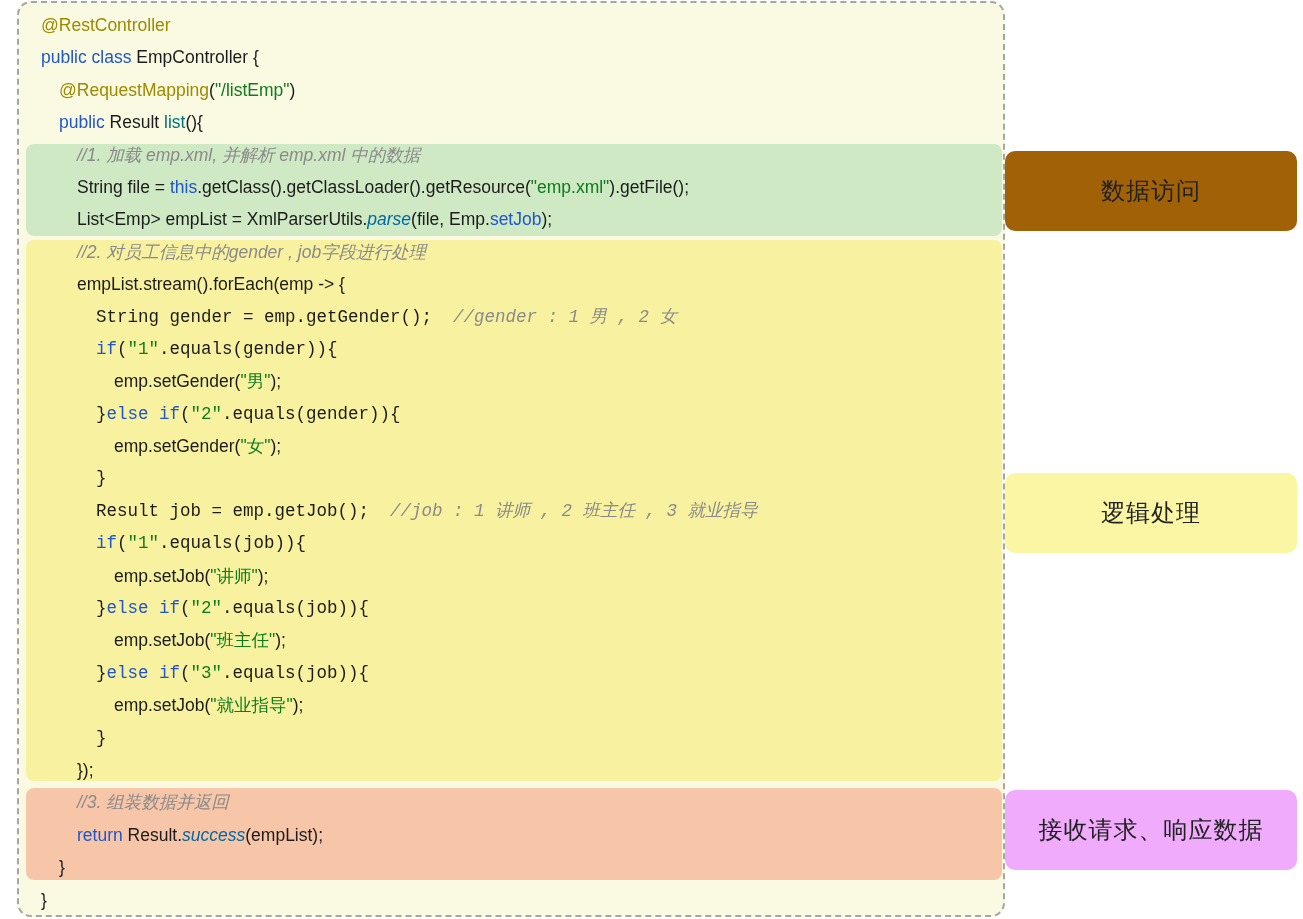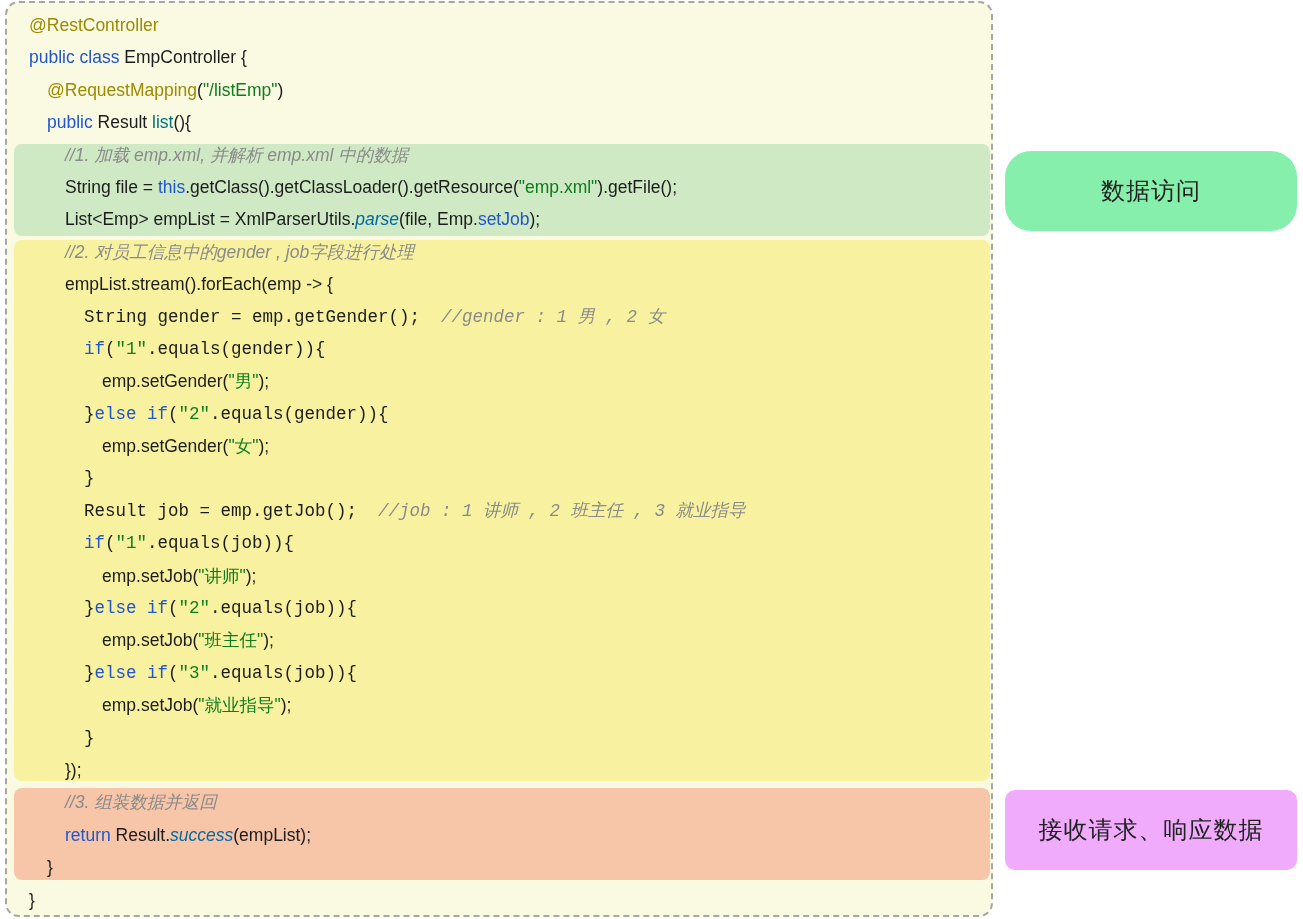--- a/index.html
+++ b/index.html
@@ -5,21 +5,21 @@
   html,body{margin:0;padding:0;background:#ffffff;}
   .stage{
     position:relative;
     width:1303px;height:919px;
     background:#ffffff;
     font-family:"Liberation Sans","DejaVu Sans",sans-serif;
     overflow:hidden;
   }
   
   .code-panel{
-    position:absolute;left:5px;top:1px;width:988px;height:916px;
+    position:absolute;left:17px;top:1px;width:988px;height:916px;
     box-sizing:border-box;
     border:2px dashed #a6a6a6;
     border-radius:14px;
     background:#fafae3;
     padding-left:16px;
   }
   
   .band{position:absolute;left:7px;width:976px;border-radius:8px;}
   .band-green{top:141px;height:92px;background:#cfe9c5;}
   .band-yellow{top:237px;height:541px;background:#f8f2a0;}
@@ -47,21 +47,21 @@
   .tok-method{color:#00737c;}
   .tok-static{color:#0369a1;font-style:italic;}
   
   .layer-label{
     position:absolute;left:1005px;width:292px;height:80px;
     border-radius:10px;
     display:flex;align-items:center;justify-content:center;
     font-size:24px;color:#222222;
     letter-spacing:1px;
   }
-  .label-green{top:151px;background:#86efac;border-radius:26px;}
+  .label-green{top:151px;background:#a16207;}
   .label-yellow{top:473px;background:#fbf6a4;}
   .label-orange{top:790px;background:#f0abfc;}
 </style>
 </head>
 <body>
 
 <div class="stage">
 
   <div class="code-panel">
     <div class="band band-green"></div>
@@ -95,17 +95,20 @@
         <div class="code-line indent-2"><span class="tok-cmt">//3. 组装数据并返回</span></div>
         <div class="code-line indent-2"><span class="tok-kw">return </span><span class="tok-plain">Result.</span><span class="tok-static">success</span><span class="tok-plain">(empList);</span></div>
         <div class="code-line indent-1"><span class="tok-plain">}</span></div>
         <div class="code-line indent-0"><span class="tok-plain">}</span></div>
       </div>
   </div>
 
   <div class="layer-label label-green">
     <span>数据访问</span>
   </div>
+  <div class="layer-label label-yellow">
+    <span>逻辑处理</span>
+  </div>
   <div class="layer-label label-orange">
     <span>接收请求、响应数据</span>
   </div>
 
 </div>
 
 </body></html>

